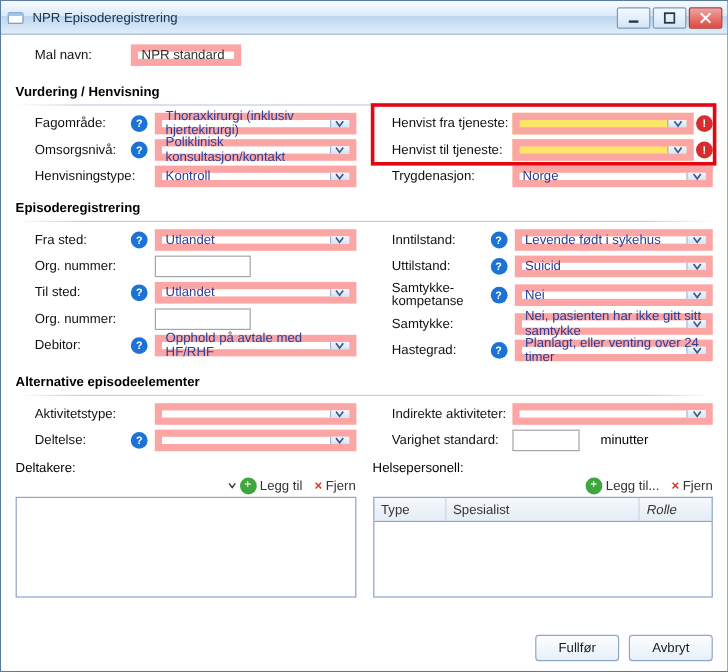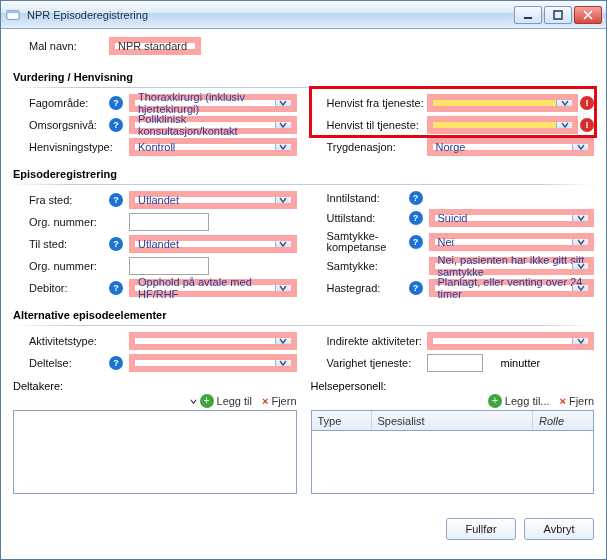--- a/index.html
+++ b/index.html
@@ -24,21 +24,21 @@
   .select { background:#fff; }
   .select .arrow { position:absolute; right:0; top:0; width:16px; height:100%; background:linear-gradient(#f2f7ff,#d5e4f6); border-left:1px solid #9cb4d6; display:flex; align-items:center; justify-content:center; }
   .select .arrow svg { width:8px; height:8px; }
   .select-col .select { color:#283f99; }
   .yellow { background:#ffe46a !important; }
   .err { width:14px; height:14px; border-radius:50%; background:#d62e2e; color:#fff; font-size:9px; font-weight:bold; display:inline-flex; align-items:center; justify-content:center; margin-left:2px; }
   .section-title { font-weight:bold; color:#000; margin:8px 0 4px 0; }
   .cols { display:flex; gap:14px; }
   .col { flex:1; min-width:0; }
   .textinput { height:18px; border:1px solid #a5a5a5; background:#fff; }
-  .buttons { position:absolute; bottom:19px; right:12px; display:flex; gap:8px; }
+  .buttons { position:absolute; bottom:8px; right:12px; display:flex; gap:8px; }
   .btn { min-width:70px; height:22px; border:1px solid #8fa6c7; border-radius:3px; background:linear-gradient(#fdfeff,#e7eff9); color:#1a1a1a; display:flex; align-items:center; justify-content:center; padding:0 12px; }
   .hline { height:1px; background:linear-gradient(to right, rgba(0,0,0,0) 0%, #bfcde0 10%, #bfcde0 90%, rgba(0,0,0,0) 100%); margin:2px 0 6px 0; }
   .list-toolbar { display:flex; justify-content:flex-end; align-items:center; gap:10px; margin:2px 0; }
   .list-toolbar .tool { display:flex; align-items:center; gap:3px; color:#333; }
   .plus-icon { width:14px; height:14px; border-radius:50%; background:#3fa63f; color:#fff; font-size:10px; line-height:1; display:inline-flex; align-items:center; justify-content:center; }
   .x-icon { color:#d63a1a; font-weight:bold; font-size:11px; }
   .listbox { border:1px solid #8ba3c6; background:#fff; height:84px; }
   .grid-head { display:flex; border:1px solid #8ba3c6; border-bottom:none; background:linear-gradient(#f5f8fc,#e5ecf6); height:20px; align-items:center; }
   .grid-head div { padding:0 6px; color:#333; border-right:1px solid #c9d4e4; height:100%; display:flex; align-items:center; }
   .grid-head div:last-child { border-right:none;font-style:italic; }
@@ -217,20 +217,28 @@
                   <path d="M1 2 L4 6 L7 2" fill="none" stroke="#3a5a88" stroke-width="1.4"></path>
                 </svg>
               </span>
             </div>
         </div>
       </div>
       <div class="col select-col">
         <div class="row">
           <span class="lab" style="width:82px">Inntilstand:</span>
           <span class="help">?</span>
+          <div class="select" style="flex:1">
+              <span>Levende født i sykehus</span>
+              <span class="arrow">
+                <svg viewBox="0 0 8 8">
+                  <path d="M1 2 L4 6 L7 2" fill="none" stroke="#3a5a88" stroke-width="1.4"></path>
+                </svg>
+              </span>
+            </div>
         </div>
         <div class="row">
           <span class="lab" style="width:82px">Uttilstand:</span>
           <span class="help">?</span>
           <div class="select" style="flex:1">
               <span>Suicid</span>
               <span class="arrow">
                 <svg viewBox="0 0 8 8">
                   <path d="M1 2 L4 6 L7 2" fill="none" stroke="#3a5a88" stroke-width="1.4"></path>
                 </svg>
@@ -312,21 +320,21 @@
           <div class="select" style="flex:1">
               <span></span>
               <span class="arrow">
                 <svg viewBox="0 0 8 8">
                   <path d="M1 2 L4 6 L7 2" fill="none" stroke="#3a5a88" stroke-width="1.4"></path>
                 </svg>
               </span>
             </div>
         </div>
         <div class="row">
-          <span class="lab wide">Varighet tjeneste:</span>
+          <span class="lab wide">Varighet standard:</span>
           <div class="textinput" style="width:56px"></div>
           <span style="margin-left:18px">minutter</span>
         </div>
       </div>
     </div>
 
     <div class="sp4"></div>
     <div class="cols">
       <div class="col">
         <div>Deltakere:</div>

